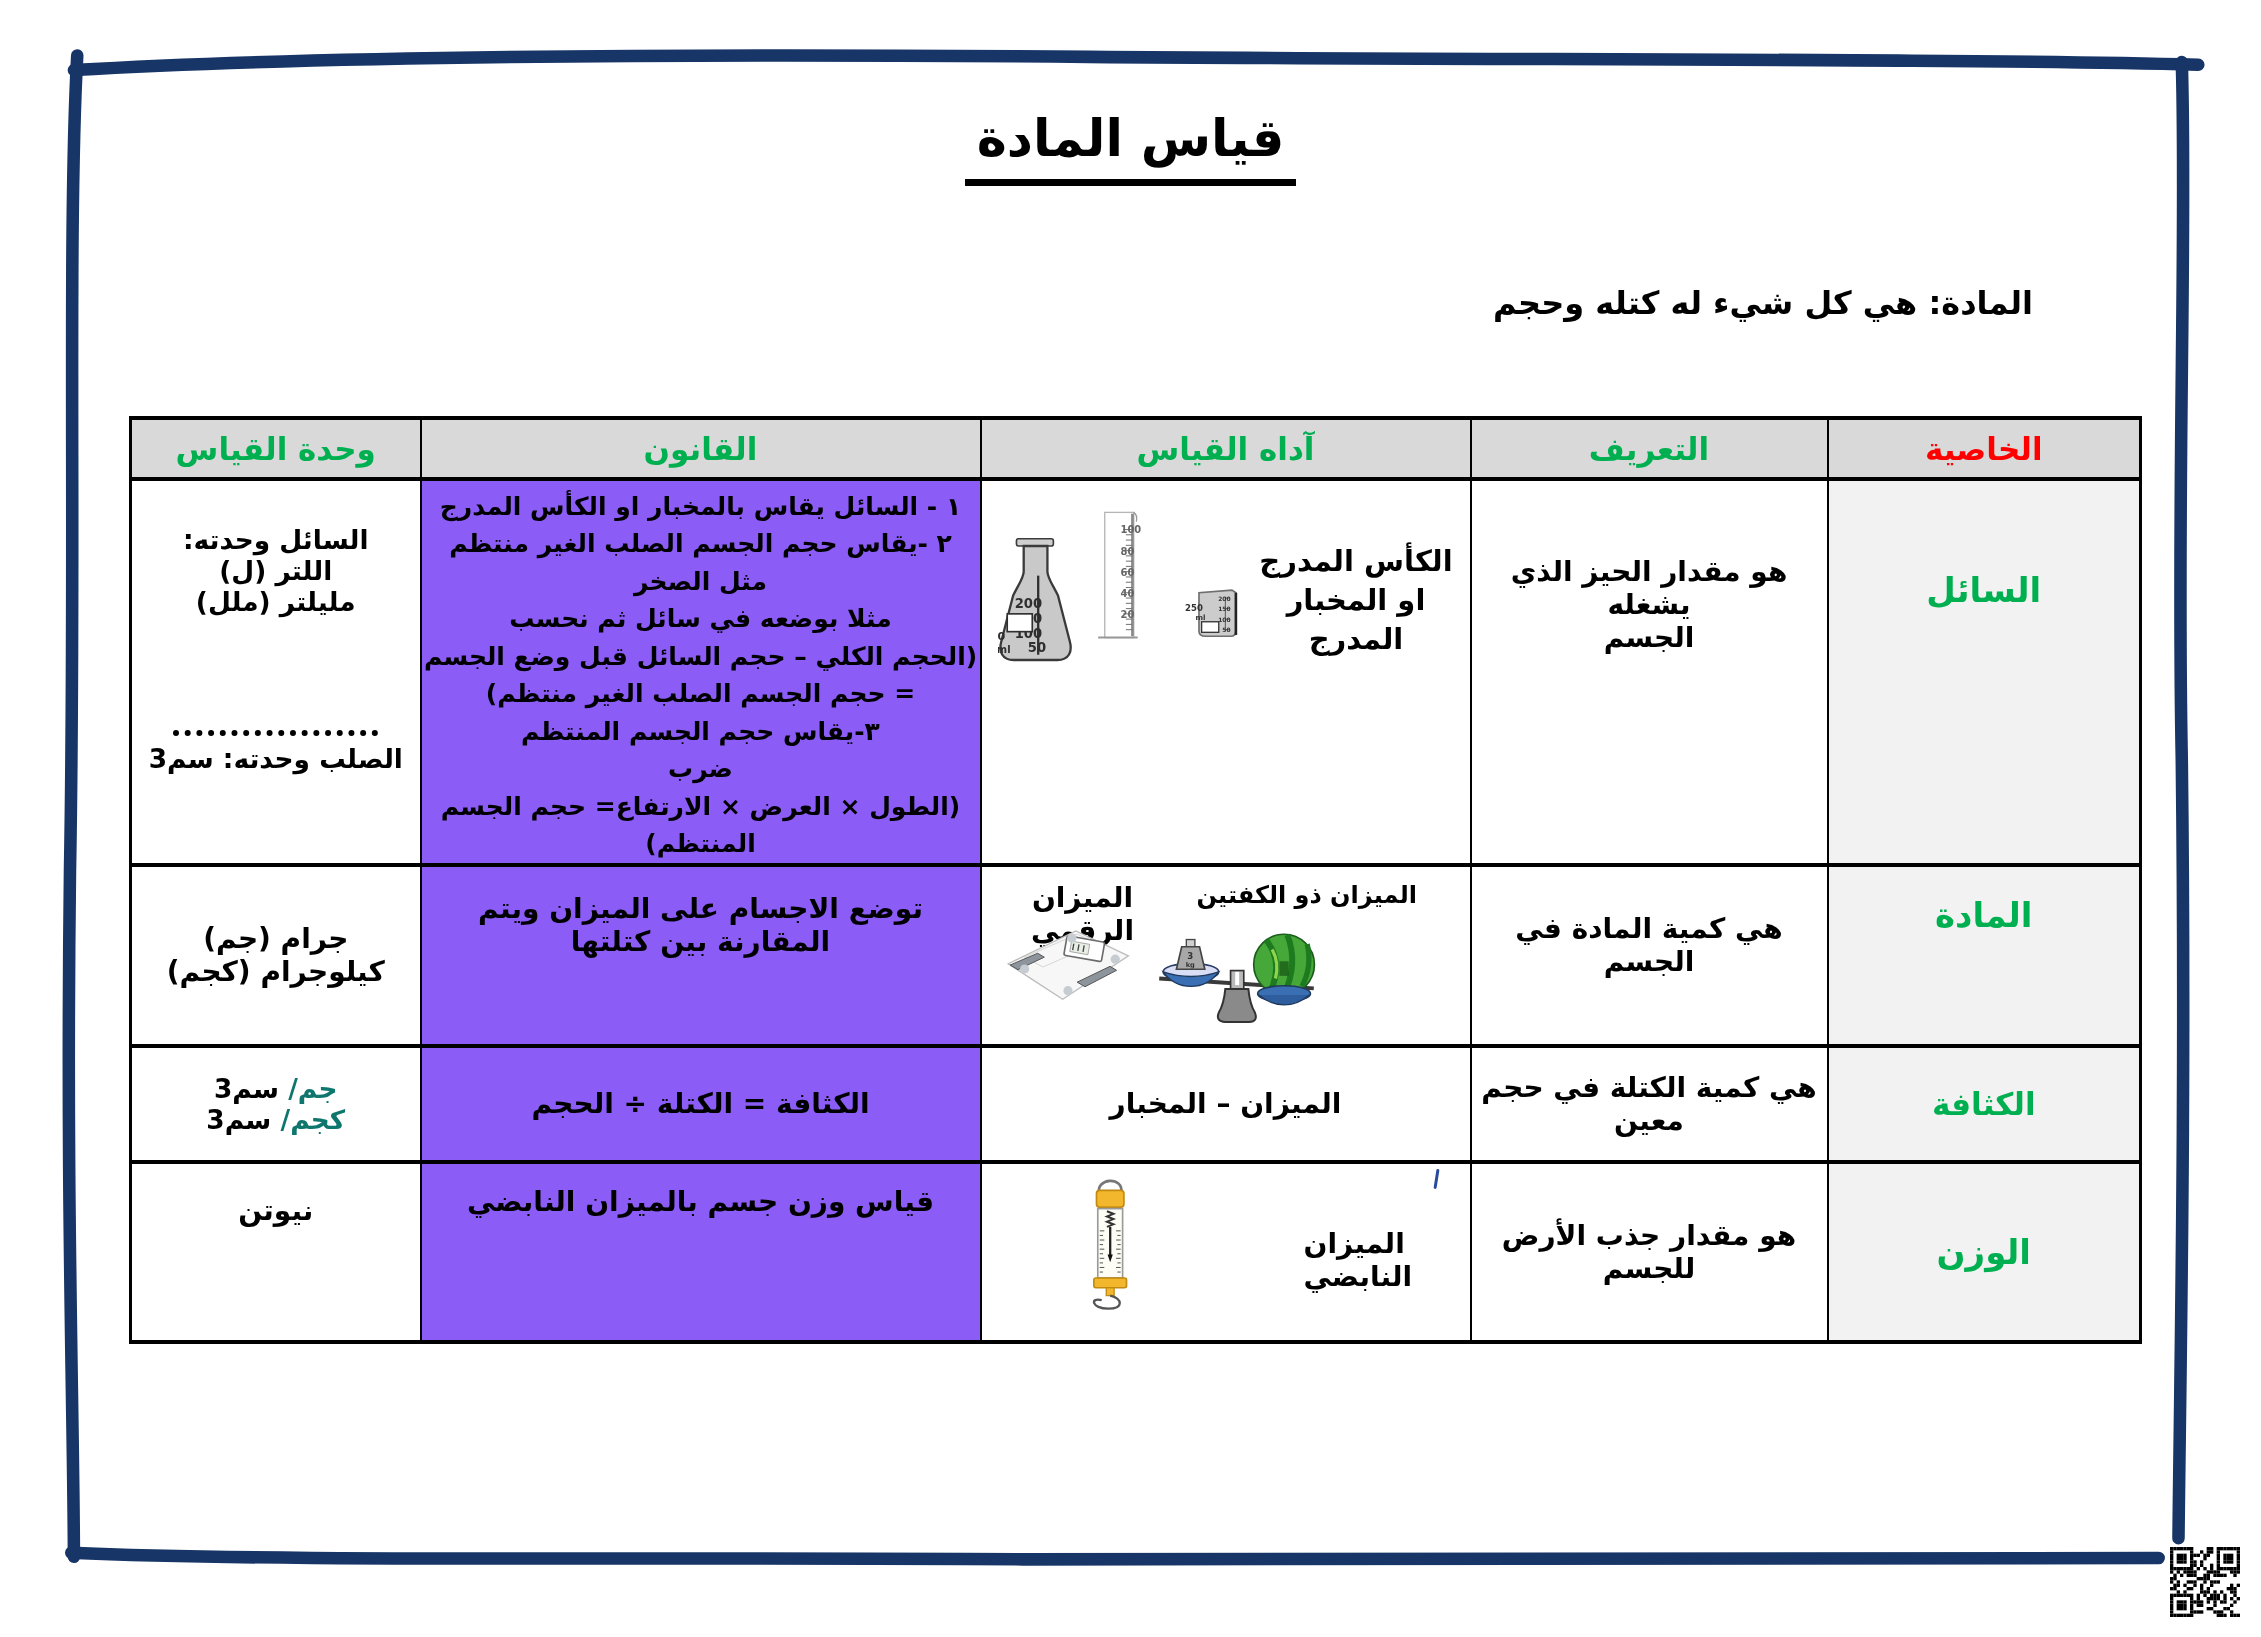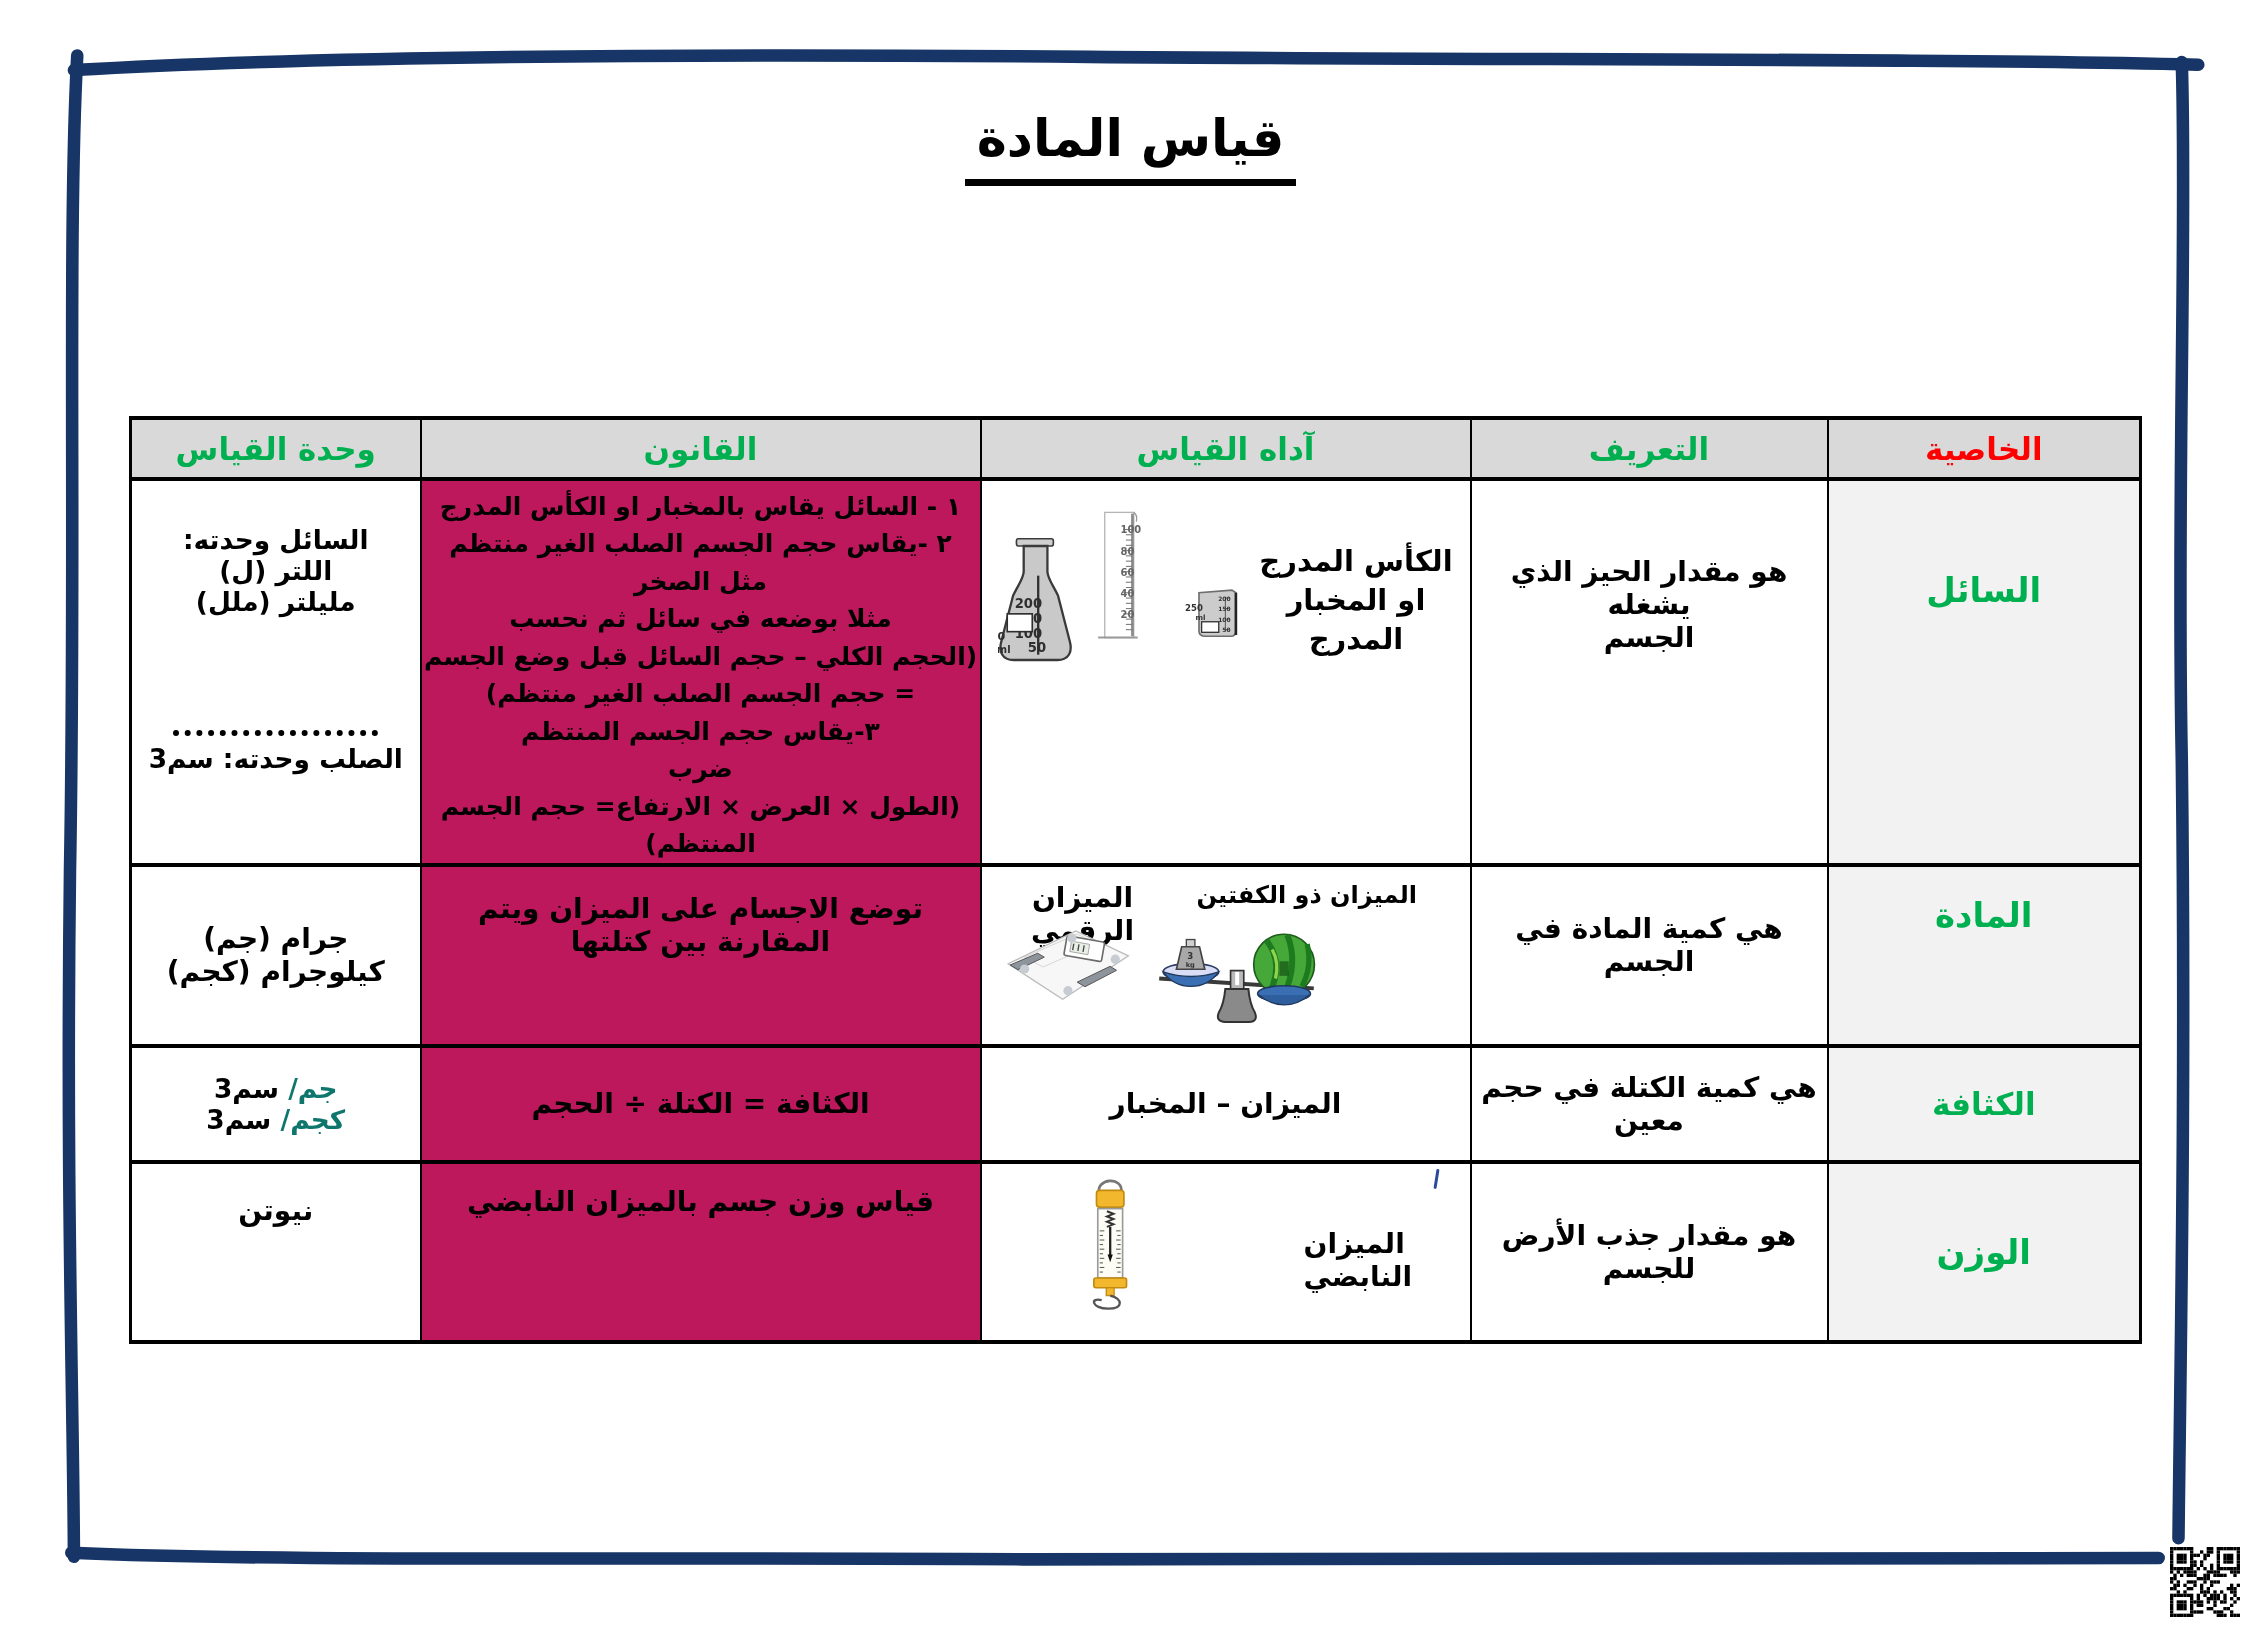--- a/index.html
+++ b/index.html
@@ -10,21 +10,21 @@
   .title{position:absolute;top:109px;left:0;width:100%;text-align:center;direction:rtl;}
   .title span{display:inline-block;font-size:51px;border-bottom:7.3px solid #000;padding:0 12px 10.6px 12px;}
   .intro{position:absolute;top:284px;right:228px;direction:rtl;font-size:32px;}
   table{position:absolute;left:129px;top:416px;width:2010px;border-collapse:collapse;
         table-layout:fixed;direction:rtl;border:3.3px solid #000;}
   td,th{border:2px solid #000;border-top-width:4px;border-bottom-width:4px;padding:0;overflow:hidden;}
   th{height:57px;background:#D9D9D9;font-size:31px;}
   .c-green{color:#00B050;}
   .c-red{color:#FF0000;}
   .prop-cell{background:#F2F2F2;color:#00B050;font-size:34px;text-align:center;}
-  .law-cell{background:#be185d;text-align:center;}
+  .law-cell{background:#8b5cf6;text-align:center;}
   .def-cell,.unit-cell,.tool-cell{background:#fff;text-align:center;}
   .vt{vertical-align:top;}
   .vm{vertical-align:middle;}
   .fs42{font-size:28px;}
   .law1 div{font-size:25px;line-height:1.5;}
   .unit1{display:flex;flex-direction:column;height:310px;padding-top:43px;box-sizing:border-box;font-size:26.4px;}
   .unit1 .grow{flex:1;}
   .dotline{width:205px;margin:0 auto 6.6px auto;border-top:6px dotted #000;}
   .unit1 .solid{padding-bottom:17px;}
   .rel{position:relative;width:100%;height:100%;}
@@ -48,20 +48,21 @@
       <path d="M3305,94 C3313,350 3297,750 3305,1150 C3311,1650 3303,2050 3300,2330"></path>
       <path d="M108,2352 C420,2366 950,2358 1550,2362 C2150,2366 2750,2364 3270,2360"></path>
       <path d="M117,84 C102,360 115,820 106,1320 C100,1800 111,2120 112,2358"></path>
     </g>
   </svg>
 
   <div class="title">
     <span>قياس المادة</span>
   </div>
 
+  <div class="intro">المادة:  هي كل شيء له كتله وحجم</div>
 
   <table>
     <colgroup>
       <col style="width:313px">
         <col style="width:357px">
         <col style="width:490px">
       <col style="width:560px">
         <col style="width:290px">
     </colgroup>
     <tbody>

